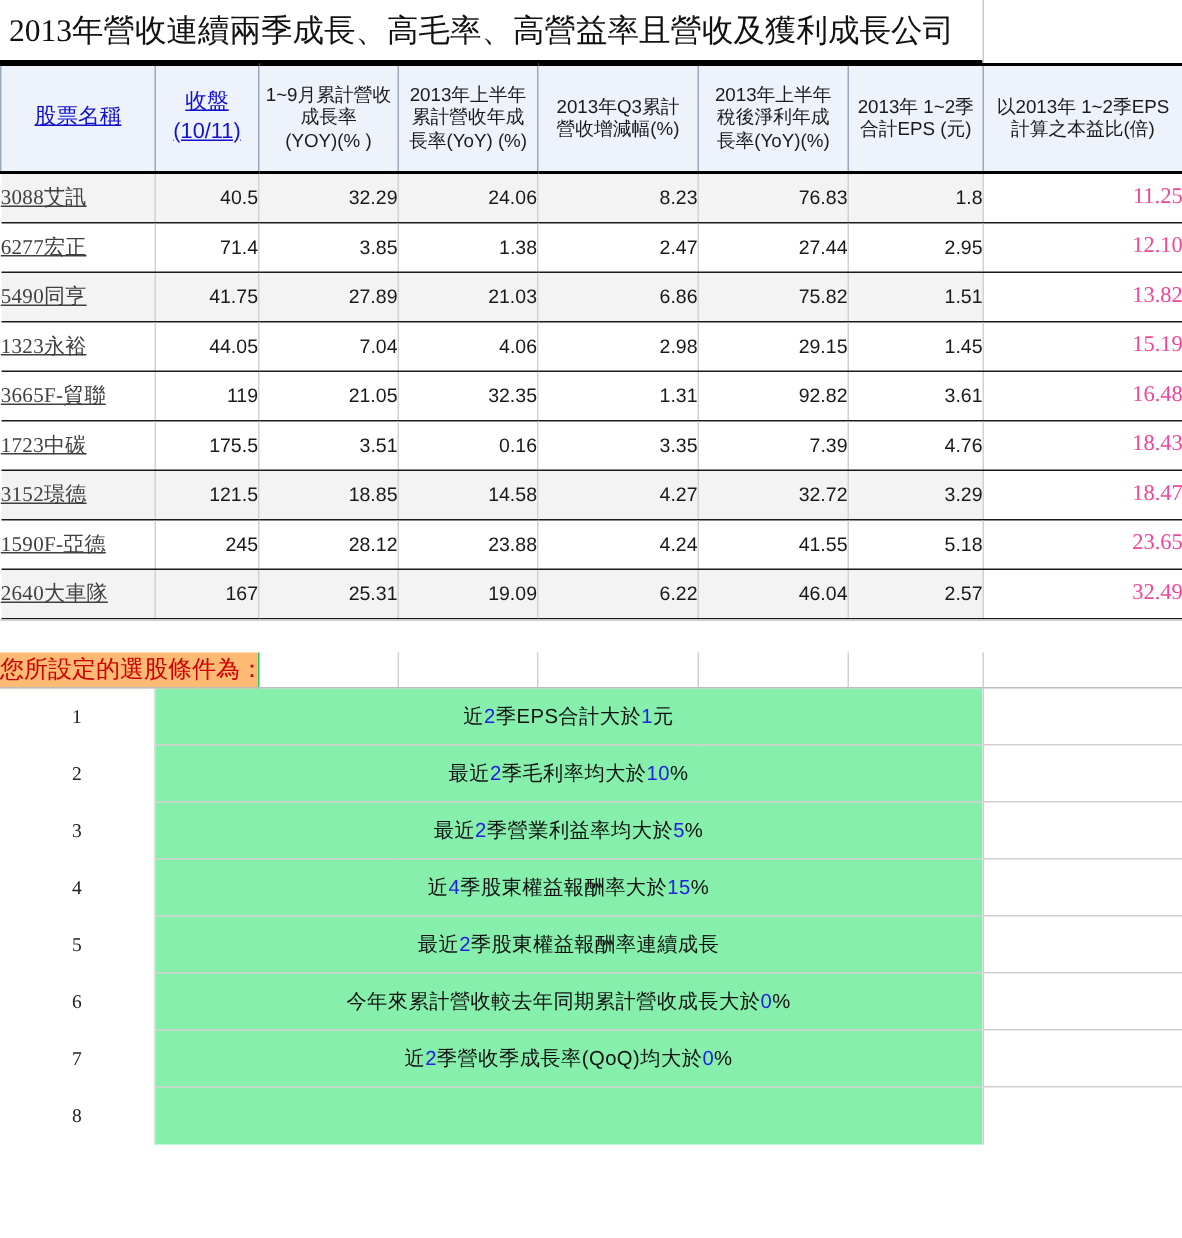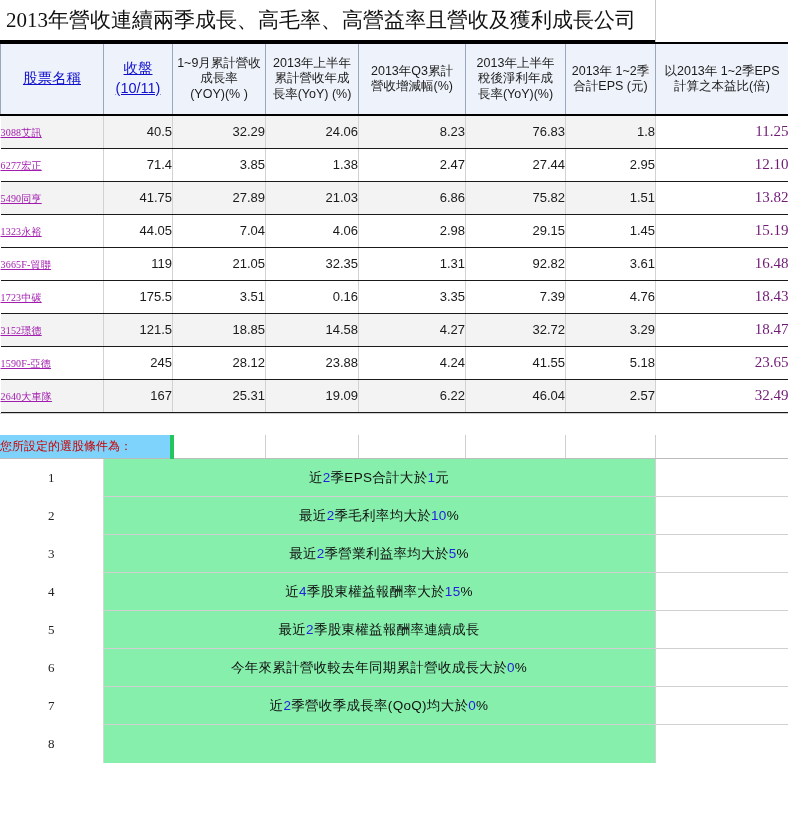--- a/index.html
+++ b/index.html
@@ -102,34 +102,34 @@
   td.num {
     text-align: right;
     padding-right: 6px;
   }
   td.namecell {
     text-align: left;
     padding-left: 4px;
     border-left: none;
   }
   td.namecell .stock-link {
-    color: #a21caf;
+    color: #404040;
     text-decoration: underline;
-    font-size: 10px;
+    font-size: 14px;
     font-family: "Liberation Serif", serif;
     letter-spacing: 0.2px;
   }
   td.per {
     text-align: right;
     padding-right: 10px;
     font-family: "Liberation Serif", serif;
     font-size: 15px;
     background: #ffffff !important;
     border-right: none;
-    color: #701a75;
+    color: #ec4899;
   }
   tr.shade td.cell { background: #f3f3f3; }
   tr.plain td.cell { background: #ffffff; }
 
   
   .gap {
     height: 22px;
     width: 788px;
     background: #ffffff;
     border-top: 1px solid #cfcfcf;
@@ -142,25 +142,25 @@
     table-layout: fixed;
     width: 788px;
   }
   table.crit td {
     box-sizing: border-box;
     padding: 0;
     margin: 0;
   }
   tr.crit-head { height: 24px; }
   td.crit-title {
-    background: #7dd3fc;
+    background: #fdba74;
     border-bottom: 1px solid #bcbcbc;
-    border-right: 4px solid #22c55e;
+    border-right: 1px solid #22c55e;
     color: #cc0000;
-    font-size: 12px;
+    font-size: 16px;
     padding-left: 5px;
     vertical-align: middle;
     white-space: nowrap;
     font-family: "Liberation Sans", sans-serif;
   }
   td.crit-blank {
     background: #ffffff;
     border-bottom: 1px solid #bcbcbc;
     border-right: 1px solid #cfcfcf;
   }

